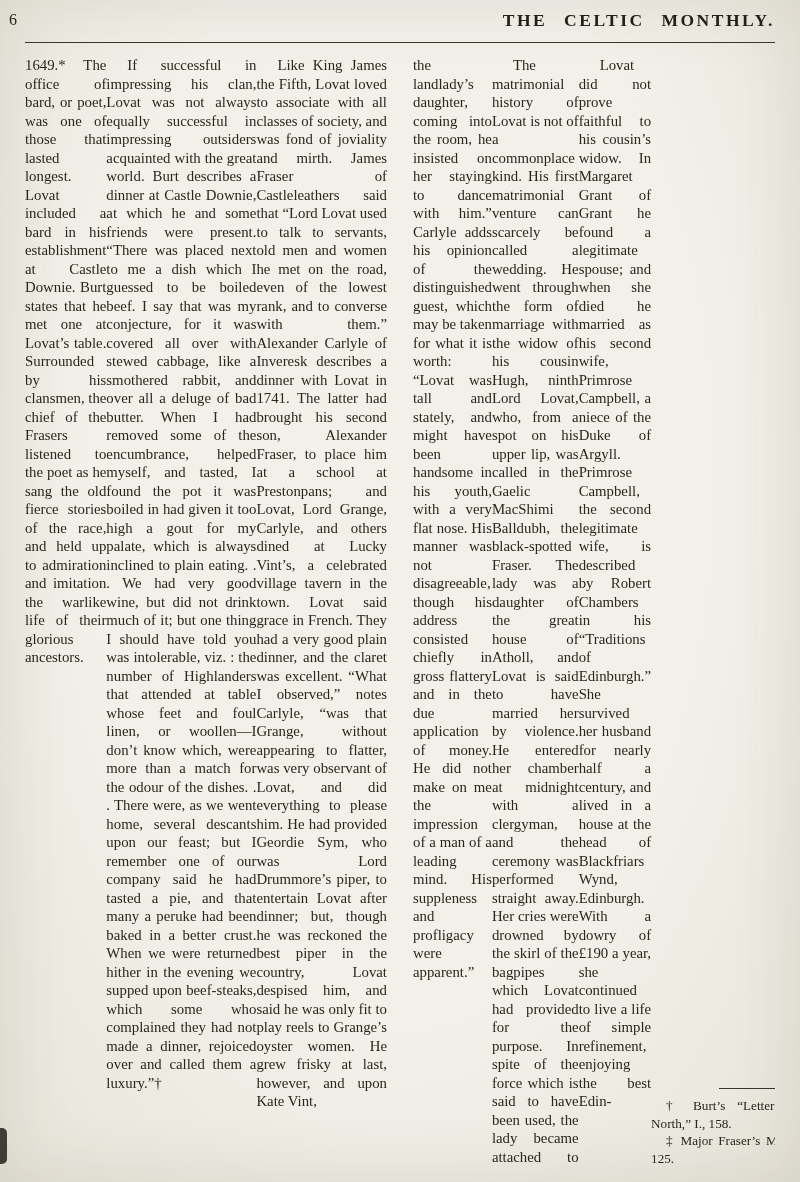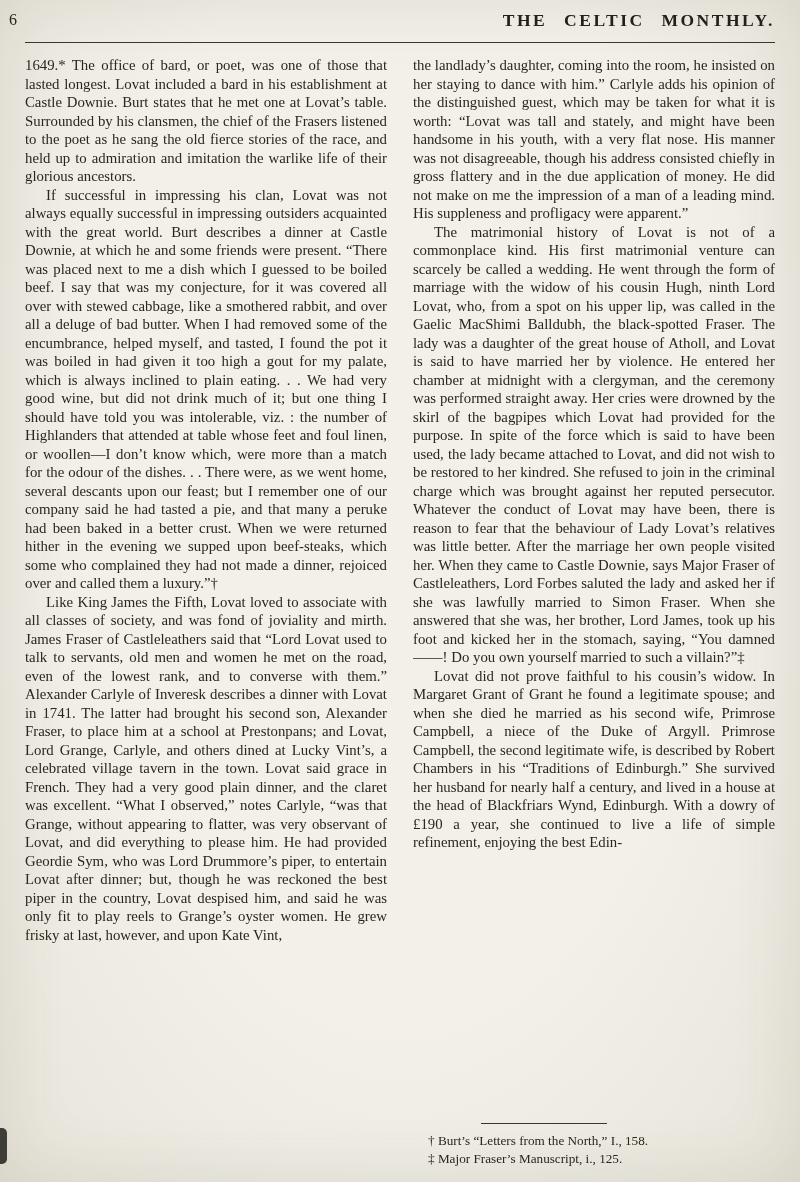--- a/index.html
+++ b/index.html
@@ -40,21 +40,21 @@
     gap: 26px;
     margin-top: 13px;
     height: 1112px;
   }
   .column {
     flex: 1 1 0;
     font-size: 14.8px;
     line-height: 18.5px;
     text-align: justify;
     display: flex;
-    flex-direction: column;
+    flex-direction: row;
     overflow: hidden;
   }
   .para { margin: 0; text-indent: 21px; }
   .para.opening { text-indent: 0; }
   .footnotes {
     margin-top: auto;
     padding-top: 8px;
     font-size: 13.2px;
     line-height: 17.8px;
   }

